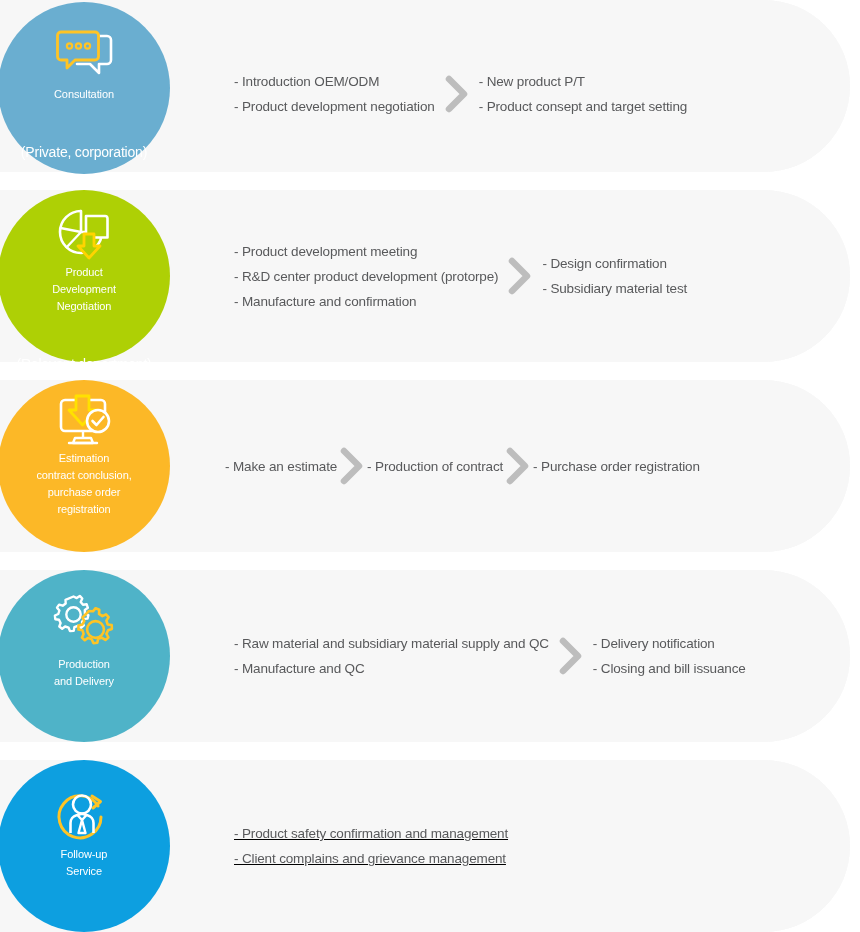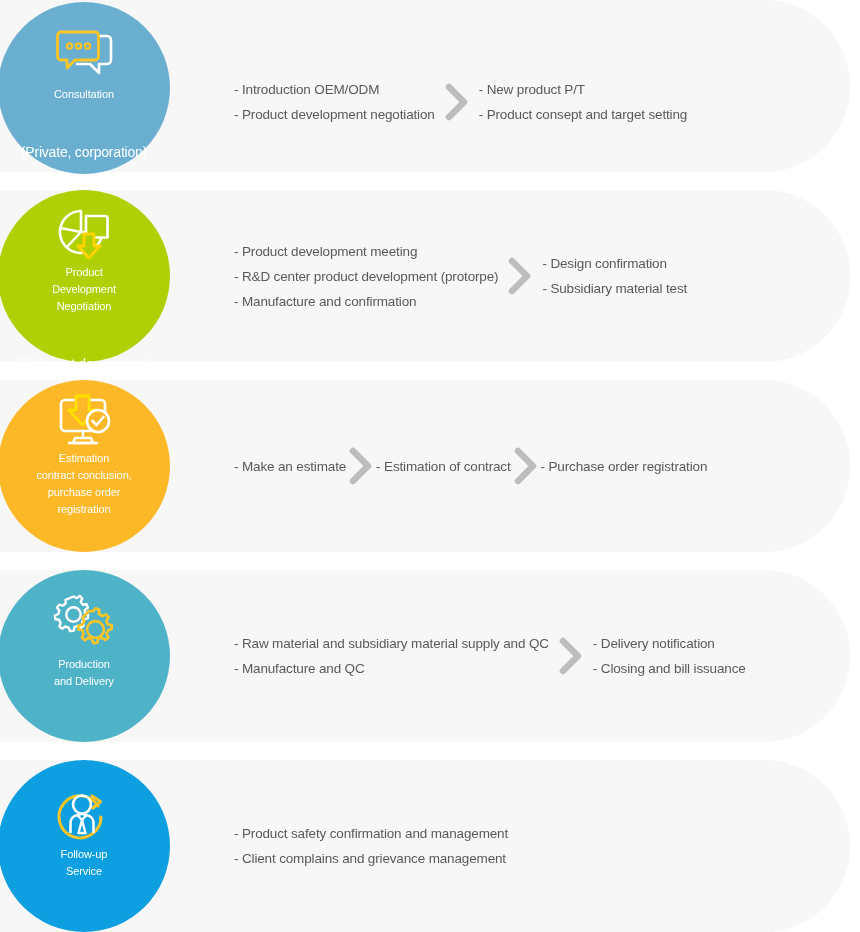--- a/index.html
+++ b/index.html
@@ -102,25 +102,25 @@
   #row-4 { top: 570px; height: 172px; width: 172px; }
   #row-4 { top: 570px; height: 172px; width: 850px; }
   #row-5 { top: 760px; height: 172px; width: 850px; }
 
   #circle-1 { left: -2px; top: 2px;   width: 172px; height: 172px; background: #6aaed0; padding-top: 22px; }
   #circle-2 { left: -2px; top: 190px; width: 172px; height: 172px; background: #aed005; padding-top: 16px; }
   #circle-3 { left: -2px; top: 380px; width: 172px; height: 172px; background: #fcb827; padding-top: 14px; }
   #circle-4 { left: -2px; top: 570px; width: 172px; height: 172px; background: #4fb3c8; padding-top: 24px; }
   #circle-5 { left: -2px; top: 760px; width: 172px; height: 172px; background: #0d9fe0; padding-top: 24px; }
 
-  #steps-1 { left: 234px; top: 16px;   height: 172px; }
+  #steps-1 { left: 234px; top: 8px;   height: 172px; }
   #steps-2 { left: 234px; top: 190px; height: 172px; align-items: center; }
-  #steps-3 { left: 234px; top: 380px; height: 172px; }
+  #steps-3 { left: 225px; top: 380px; height: 172px; }
   #steps-4 { left: 234px; top: 570px; height: 172px; }
-  #steps-5 { left: 234px; top: 760px; height: 172px; }
+  #steps-5 { left: 234px; top: 760px; height: 172px; text-decoration: underline; }
 
   .gap-sm { width: 44px; }
   .gap-md { width: 30px; }
 </style>
 </head>
 <body>
 
 <div class="flow">
 
   <div class="flow-row" id="row-1">
@@ -221,21 +221,21 @@
   <div class="steps" id="steps-3">
     <div class="step-lines">
       <div class="step-line">- Make an estimate</div>
     </div>
     <div class="chev gap-md">
       <svg width="26" height="40" viewBox="0 0 26 40">
           <path d="M5 5 L20 20 L5 35" fill="none" stroke="#bdbdbd" stroke-width="6.5" stroke-linecap="round" stroke-linejoin="round"></path>
         </svg>
     </div>
     <div class="step-lines">
-      <div class="step-line">- Estimation of contract</div>
+      <div class="step-line">- Production of contract</div>
     </div>
     <div class="chev gap-md">
       <svg width="26" height="40" viewBox="0 0 26 40">
           <path d="M5 5 L20 20 L5 35" fill="none" stroke="#bdbdbd" stroke-width="6.5" stroke-linecap="round" stroke-linejoin="round"></path>
         </svg>
     </div>
     <div class="step-lines">
       <div class="step-line">- Purchase order registration</div>
     </div>
   </div>

